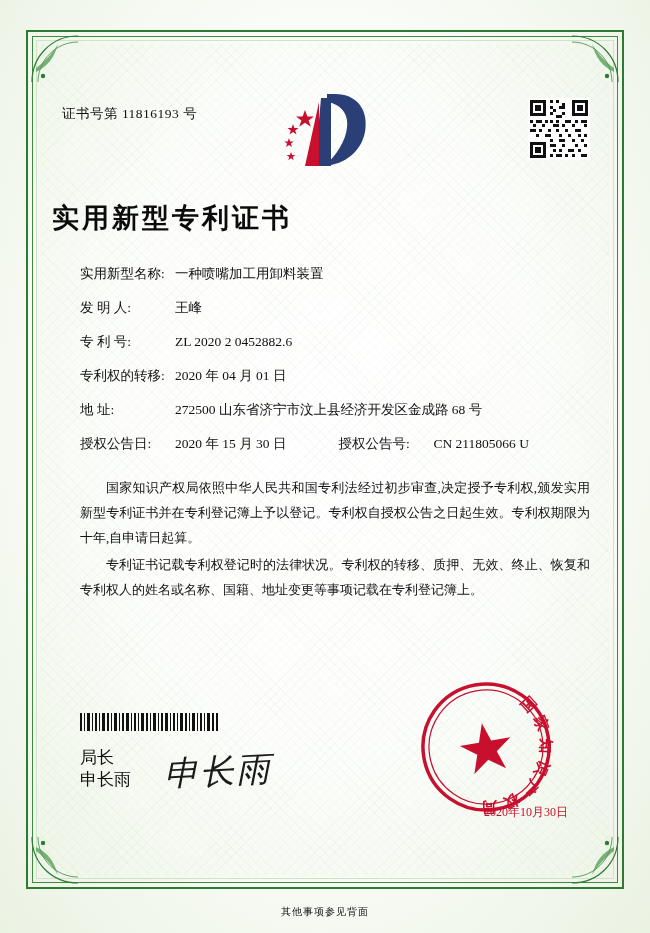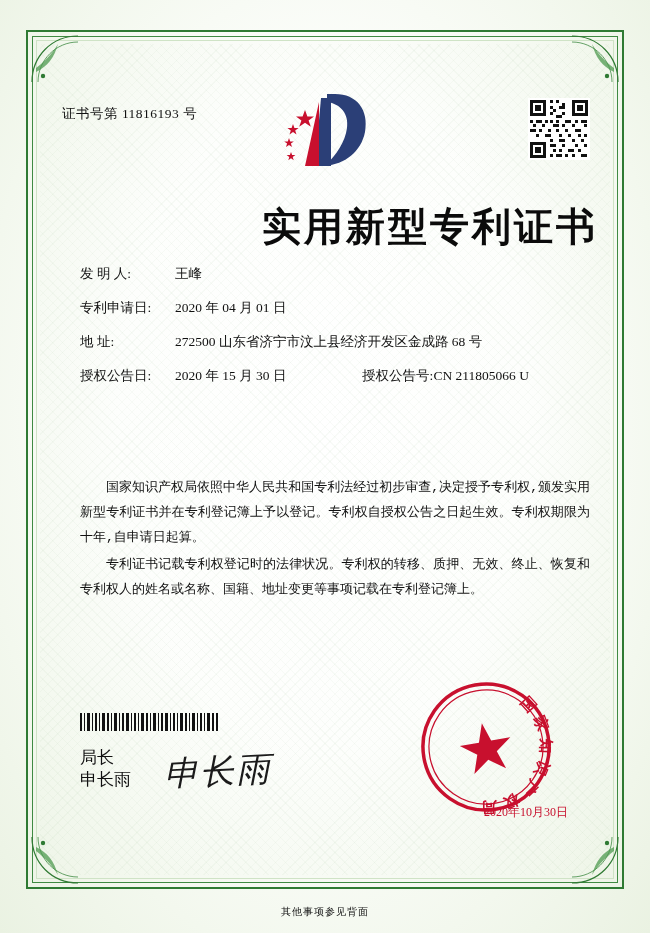--- a/index.html
+++ b/index.html
@@ -73,22 +73,22 @@
 
   .qr {
     position: absolute;
     right: 8px; top: 38px;
     width: 62px; height: 62px;
   }
 
   .title {
     position: absolute;
     left: 0; right: 0; top: 140px;
-    text-align: right;
-    font-size: 39px;
+    text-align: left;
+    font-size: 27px;
     font-weight: bold;
     letter-spacing: 3px;
     color: #0b0b0b;
     font-family: "DejaVu Sans", sans-serif;
   }
 
   
   .fields {
     position: absolute;
     left: 28px; right: 10px; top: 205px;
@@ -106,27 +106,26 @@
     color: #111;
   }
   .field .val {
     display: inline-block;
     color: #111;
   }
   .field.two .lbl2 {
     display: inline-block;
     width: 95px;
     margin-left: 52px;
-    text-align: right;
   }
 
   
   .paras {
     position: absolute;
-    left: 28px; right: 8px; top: 415px; font-family: Liberation Mono, monospace;
+    left: 28px; right: 8px; top: 415px;
   }
   .para {
     font-size: 13px;
     line-height: 25px;
     color: #111;
     text-indent: 26px;
     text-align: justify;
     margin-bottom: 2px;
   }
 
@@ -332,24 +331,30 @@
           <rect x="44" y="56" width="3" height="3"></rect>
             <rect x="53" y="56" width="6" height="3"></rect>
         </g>
       </svg>
     </div>
 
     <div class="title">实用新型专利证书</div>
 
     <div class="fields">
       <div class="field">
+        <span class="lbl">实用新型名称:</span><span class="val">一种喷嘴加工用卸料装置</span>
+      </div>
+      <div class="field">
         <span class="lbl">发 明 人:</span><span class="val">王峰</span>
       </div>
       <div class="field">
-        <span class="lbl">专利申请日:</span><span class="val">2020 年 04 月 01 日</span>
+        <span class="lbl">专 利 号:</span><span class="val">ZL 2020 2 0452882.6</span>
+      </div>
+      <div class="field">
+        <span class="lbl">专利权的转移:</span><span class="val">2020 年 04 月 01 日</span>
       </div>
       <div class="field">
         <span class="lbl">地      址:</span><span class="val">272500 山东省济宁市汶上县经济开发区金成路 68 号</span>
       </div>
       <div class="field two">
         <span class="lbl">授权公告日:</span><span class="val">2020 年 15 月 30 日</span><span class="lbl2">授权公告号:</span><span class="val">CN 211805066 U</span>
       </div>
     </div>
 
     <div class="paras">

